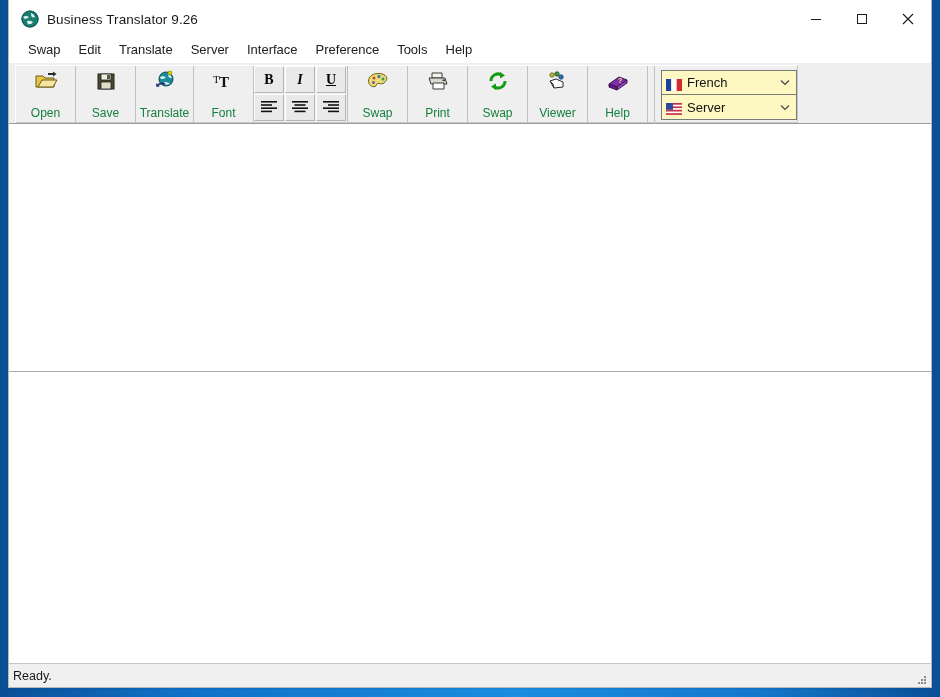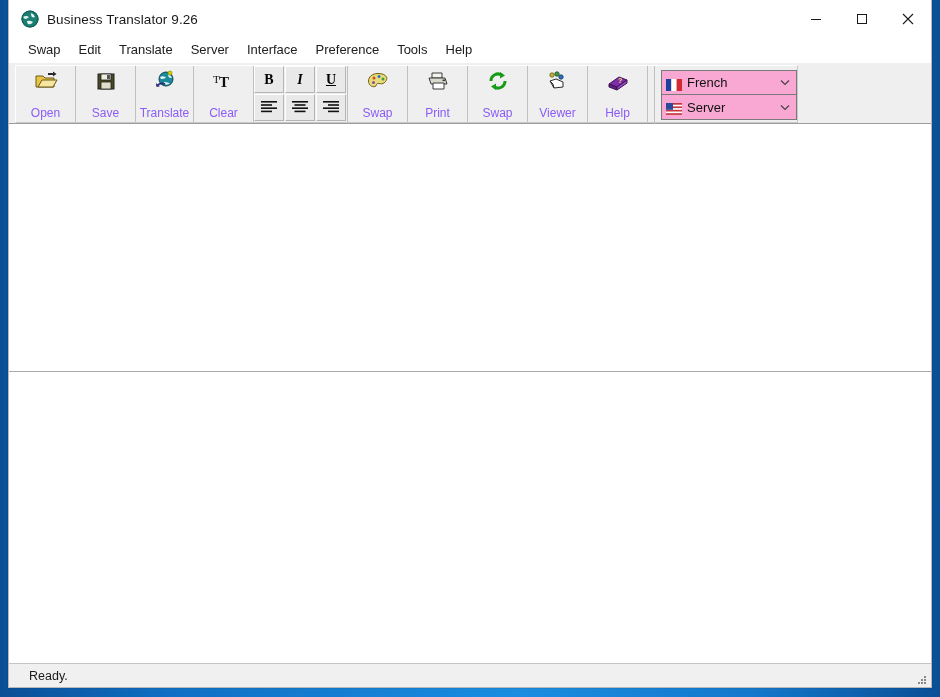--- a/index.html
+++ b/index.html
@@ -72,21 +72,21 @@
   .tb-btn{
     width:60px;height:56px;display:flex;flex-direction:column;
     align-items:center;justify-content:center;
     background:#efefef;
     border-right:1px solid #c0c0c0;
     box-sizing:border-box;
     position:relative;
   }
   .tb-btn .tb-ico{height:26px;display:flex;align-items:center;justify-content:center;}
   .tb-btn .tb-lbl{
-    font-size:12px;color:#8b5cf6;margin-top:13px;line-height:13px;white-space:nowrap;
+    font-size:12px;color:#15803d;margin-top:13px;line-height:13px;white-space:nowrap;
   }
   .tb-btn.wide{width:58px;}
   
   .tb-format{
     display:flex;flex-direction:column;height:56px;
     border-right:1px solid #c0c0c0;box-sizing:border-box;background:#efefef;
   }
   .fmt-row{display:flex;height:28px;}
   .fmt-btn{
     width:30px;height:27px;margin:0 1px 1px 0;
@@ -100,21 +100,21 @@
   .fmt-btn .glyph.b{font-weight:bold;font-family:"Liberation Serif","DejaVu Serif",serif;}
   .fmt-btn .glyph.i{font-style:italic;font-weight:bold;font-family:"Liberation Serif","DejaVu Serif",serif;}
   .fmt-btn .glyph.u{font-weight:bold;text-decoration:underline;font-family:"Liberation Serif","DejaVu Serif",serif;}
   
   #lang-area{
     display:flex;flex-direction:column;justify-content:center;
     margin-left:6px;padding-left:6px;height:58px;
     border-left:1px solid #c0c0c0;
   }
   .combo{
-    width:136px;height:25px;background:#f9a8d4;
+    width:136px;height:25px;background:#fef9c3;
     border:1px solid #7a7a7a;
     display:flex;align-items:center;box-sizing:border-box;
     position:relative;
   }
   .combo + .combo{border-top:none;}
   .flag{width:16px;height:12px;margin:0 5px 0 4px;flex:0 0 16px;border:none;display:block;}
   .combo-label{font-size:13px;color:#111;flex:1;white-space:nowrap;}
   .combo-arrow{
     width:22px;height:23px;display:flex;align-items:center;justify-content:center;
     flex:0 0 22px;
@@ -125,21 +125,21 @@
     background:#ffffff;overflow:hidden;position:relative;
     font-size:13px;color:#000;padding:2px 4px;box-sizing:border-box;
   }
   #pane-source{flex:0 0 248px;border-bottom:1px solid #a9a9a9;}
   #pane-target{flex:1 1 auto;}
   
   #statusbar{
     flex:0 0 24px;height:24px;background:#f0f0f0;
     border-top:1px solid #c4c4c4;
     display:flex;align-items:center;box-sizing:border-box;
-    padding-left:20px;position:relative;
+    padding-left:4px;position:relative;
   }
   #status-text{font-size:12.5px;color:#1a1a1a;}
   #resize-grip{
     position:absolute;right:3px;bottom:2px;width:13px;height:13px;
   }
   
 </style>
 </head>
 <body>
 
@@ -232,21 +232,21 @@
 
 
 
         <div class="tb-btn">
           <span class="tb-ico">
             <svg width="24" height="20" viewBox="0 0 24 20">
               <text x="1" y="12" font-family="Liberation Serif, serif" font-size="11" fill="#111">T</text>
               <text x="7" y="16" font-family="Liberation Serif, serif" font-size="15" font-weight="bold" fill="#111">T</text>
             </svg>
           </span>
-          <span class="tb-lbl">Clear</span>
+          <span class="tb-lbl">Font</span>
         </div>
 
         <div class="tb-format">
           <div class="fmt-row">
             <div class="fmt-btn">
               <span class="glyph b">B</span>
             </div>
             <div class="fmt-btn">
               <span class="glyph i">I</span>
             </div>

